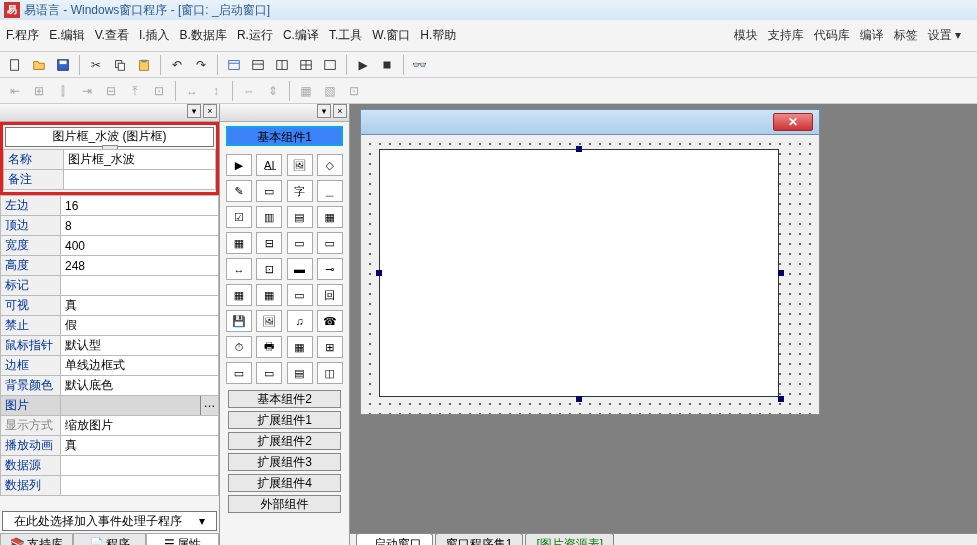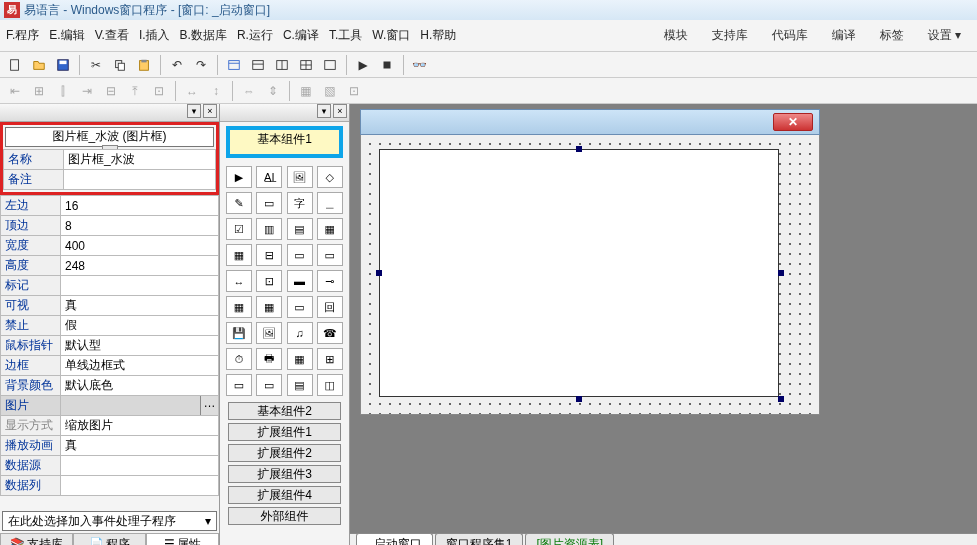--- a/index.html
+++ b/index.html
@@ -5,21 +5,21 @@
 * { margin: 0; padding: 0; box-sizing: border-box; font-family: "Microsoft YaHei", SimSun, sans-serif; font-size: 12px; }
 body { background: #e8e8e8; width: 977px; height: 545px; overflow: hidden; }
 
 
 .titlebar { height: 20px; background: linear-gradient(#eaf3fb,#d6e7f5); display: flex; align-items: center; padding-left: 4px; color: #2b5b8b; }
 .titlebar .icon { width: 16px; height: 16px; background: #cc3333; margin-right: 4px; display:flex; align-items:center; justify-content:center; color:#fff; font-weight:bold; font-size:10px;}
 
 
 .menubar { height: 32px; background: #f4f4f4; display: flex; align-items: center; padding: 0 6px; border-bottom: 1px solid #ccc; }
 .menubar span { margin-right: 10px; color: #222; cursor: default; }
-.menubar .right { margin-left: auto; display:flex; gap:14px; }
+.menubar .right { margin-left: auto; display:flex; gap:0; }
 .menubar .right span { color:#333; }
 
 
 .toolbar { height: 26px; background: #f4f4f4; border-bottom: 1px solid #ccc; display: flex; align-items: center; padding: 0 4px; gap:2px;}
 .tbtn { width: 22px; height: 22px; border: 1px solid transparent; display:flex; align-items:center; justify-content:center; color:#333; }
 .tbtn.disabled { opacity: 0.4; }
 .tsep { width:1px; height:20px; background:#bbb; margin:0 3px; }
 
 
 .main { display:flex; height: 451px; }
@@ -33,30 +33,30 @@
 .combo .dd { width:16px; height:16px; border:1px solid #888; background:#e8e8e8; text-align:center; line-height:14px;}
 .propgrid-wrap { border:3px solid #d22; border-top:none; padding-bottom:2px;}
 .propgrid { width:100%; border-collapse:collapse; }
 .propgrid td { border:1px solid #bbb; padding:1px 4px; height:16px; background:#fff; }
 .propgrid td.lbl { width:60px; background:#f0f0f0; color:#003399; }
 .propgrid td.lbl.gray { color:#888; }
 .propgrid tr.sel td { background:#d8d8d8; }
 .propgrid tr.sel td.val { position:relative; }
 .propgrid .ell { position:absolute; right:0; top:0; width:18px; height:100%; background:#ddd; border-left:1px solid #888; text-align:center;}
 .propevent { margin-top:auto; padding:2px;}
-.propevent .combo2 { width:100%; height:20px; border:1px solid #777; background:#fff; display:flex; align-items:center; justify-content:space-between; padding:0 5px;}
+.propevent .combo2 { width:100%; height:20px; border:1px solid #777; background:#fff; display:flex; align-items:center; justify-content:space-between; padding:0 11px;}
 .proptabs { display:flex; height:22px; border-top:1px solid #aaa;}
 .proptabs .pt { flex:1; border:1px solid #aaa; border-top:none; background:#e8e8e8; display:flex; align-items:center; justify-content:center; gap:2px;}
 .proptabs .pt.active { background:#fff; }
 
 
 .palette { width:130px; background:#f4f4f4; border-right:1px solid #999; display:flex; flex-direction:column;}
 .palette .phead { height:18px; background:linear-gradient(#f8f8f8,#ddd); border-bottom:1px solid #aaa; display:flex; justify-content:flex-end; padding-right:2px; gap:2px;}
 .palette .phead .pb { width:14px;height:14px; border:1px solid #888; background:#eee; font-size:9px; line-height:12px; text-align:center;}
-.palette .tabbtn { margin:4px 6px; height:32px; border:4px solid #0ea5e9; background:#fef9c3; text-align:center; line-height:18px;}
+.palette .tabbtn { margin:4px 6px; height:20px; border:2px solid #0ea5e9; background:#3b82f6; text-align:center; line-height:18px;}
 .palette .grid { display:grid; grid-template-columns:repeat(4,1fr); gap:4px; padding:4px 6px;}
 .palette .grid .cell { width:26px; height:22px; border:1px solid #aaa; background:#fff; display:flex; align-items:center; justify-content:center; font-size:11px;}
 .palette .btnlist { padding:2px 8px; display:flex; flex-direction:column; gap:3px;}
 .palette .btnlist button { height:18px; border:1px solid #888; background:#e8e8e8;}
 
 
 .design { flex:1; background:#808080; position:relative; display:flex; flex-direction:column;}
 .canvas-area { flex:1; position:relative; overflow:hidden;}
 .formwin { position:absolute; left:10px; top:5px; width:460px; background:#fff;}
 .formwin .ftitle { height:26px; background:linear-gradient(#cde4f7,#aecde8); border:1px solid #6a8db3; display:flex; align-items:center; justify-content:flex-end; padding:0 6px;}

